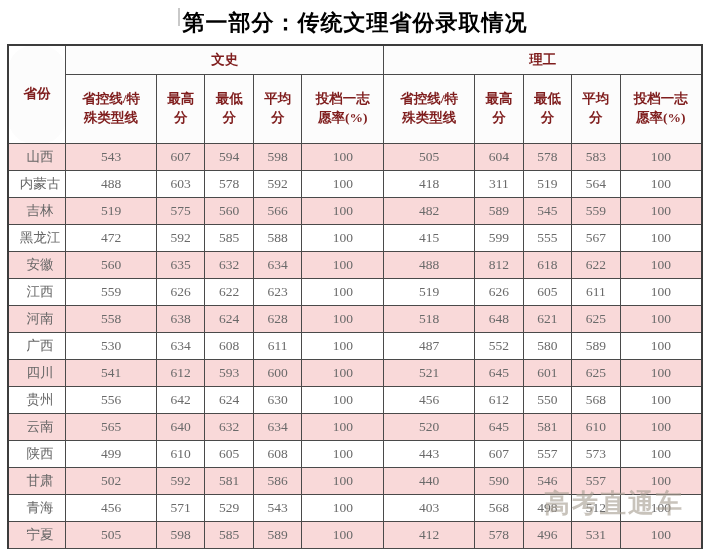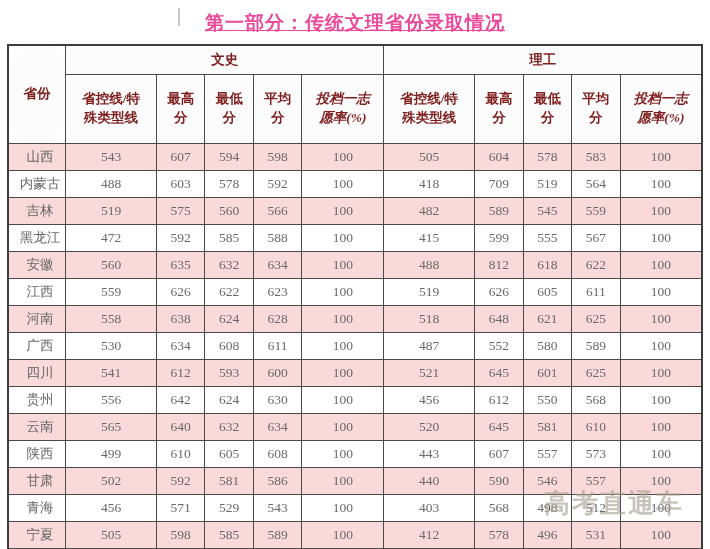--- a/index.html
+++ b/index.html
@@ -21,27 +21,26 @@
     position: absolute;
     top: 6px;
     left: 0;
     width: 710px;
     height: 34px;
     text-align: center;
     line-height: 34px;
   }
   .page-title {
     display: inline;
-    font-size: 19px;
+    font-size: 22px;
     font-weight: bold;
-    color: #ec4899;
+    color: #000000;
     letter-spacing: 1px;
     margin: 0;
     font-family: "Liberation Serif", "DejaVu Serif", serif;
-    text-decoration: underline;
   }
   .title-tick {
     position: absolute;
     left: 178px;
     top: 8px;
     width: 2px;
     height: 18px;
     background: #c9c9c9;
   }
   table.score-table {
@@ -71,21 +70,21 @@
   }
   tr.group-row th { height: 26px; }
   tr.sub-row th { height: 68px; padding: 0; margin-top: 12px; }
   th .wrapbox {
     display: inline-block;
     word-break: break-all;
     line-height: 1.4;
   }
   th .w-line  { max-width: 62px; }
   th .w-score { max-width: 30px; }
-  th .w-rate  { max-width: 62px; font-style: italic; }
+  th .w-rate  { max-width: 62px; }
   th.province-head { font-size: 14px; border-radius: 26px; }
   tbody td {
     height: 24px;
     font-size: 13.5px;
     color: #6a6a6a;
     background: #ffffff;
   }
   tbody tr.pink td { background: #f9d9d9; }
   tbody td.province-cell { font-size: 13.5px; color: #666666; padding-left: 7px; }
   .watermark {
@@ -161,21 +160,21 @@
           <td>100</td>
         </tr>
         <tr class="white">
           <td class="province-cell">内蒙古</td>
           <td>488</td>
           <td>603</td>
           <td>578</td>
           <td>592</td>
           <td>100</td>
           <td>418</td>
-          <td>709</td>
+          <td>311</td>
           <td>519</td>
           <td>564</td>
           <td>100</td>
         </tr>
         <tr class="pink">
           <td class="province-cell">吉林</td>
           <td>519</td>
           <td>575</td>
           <td>560</td>
           <td>566</td>

